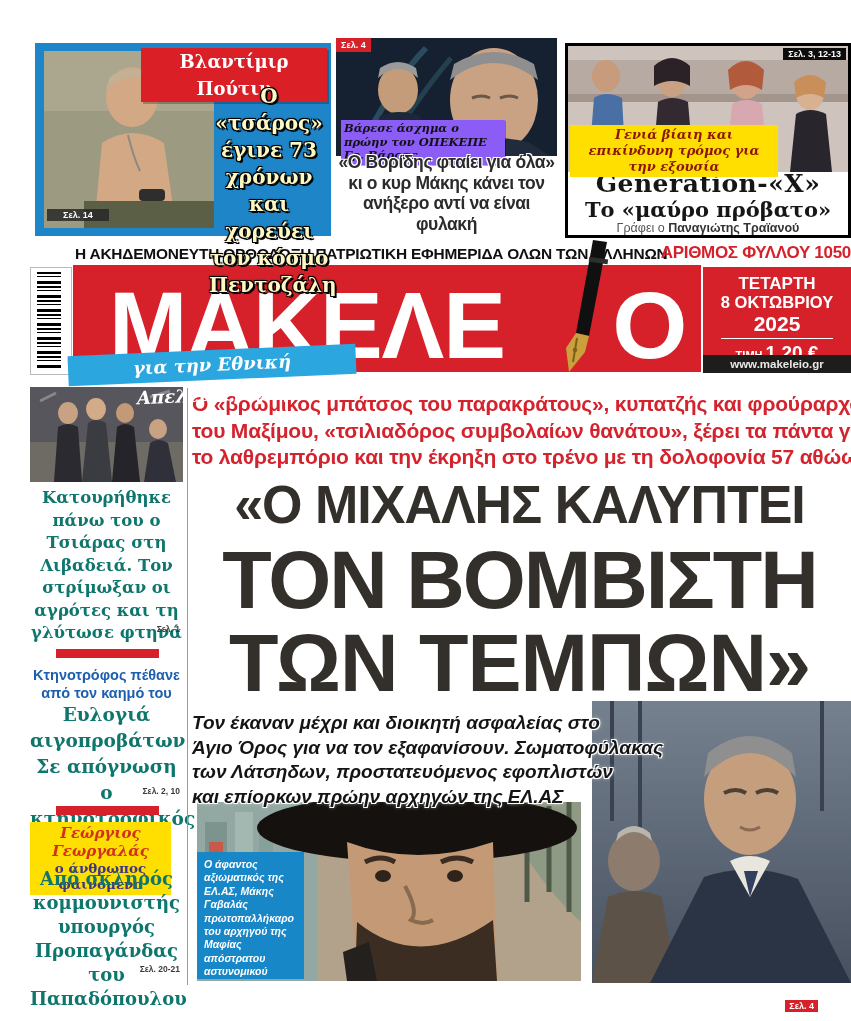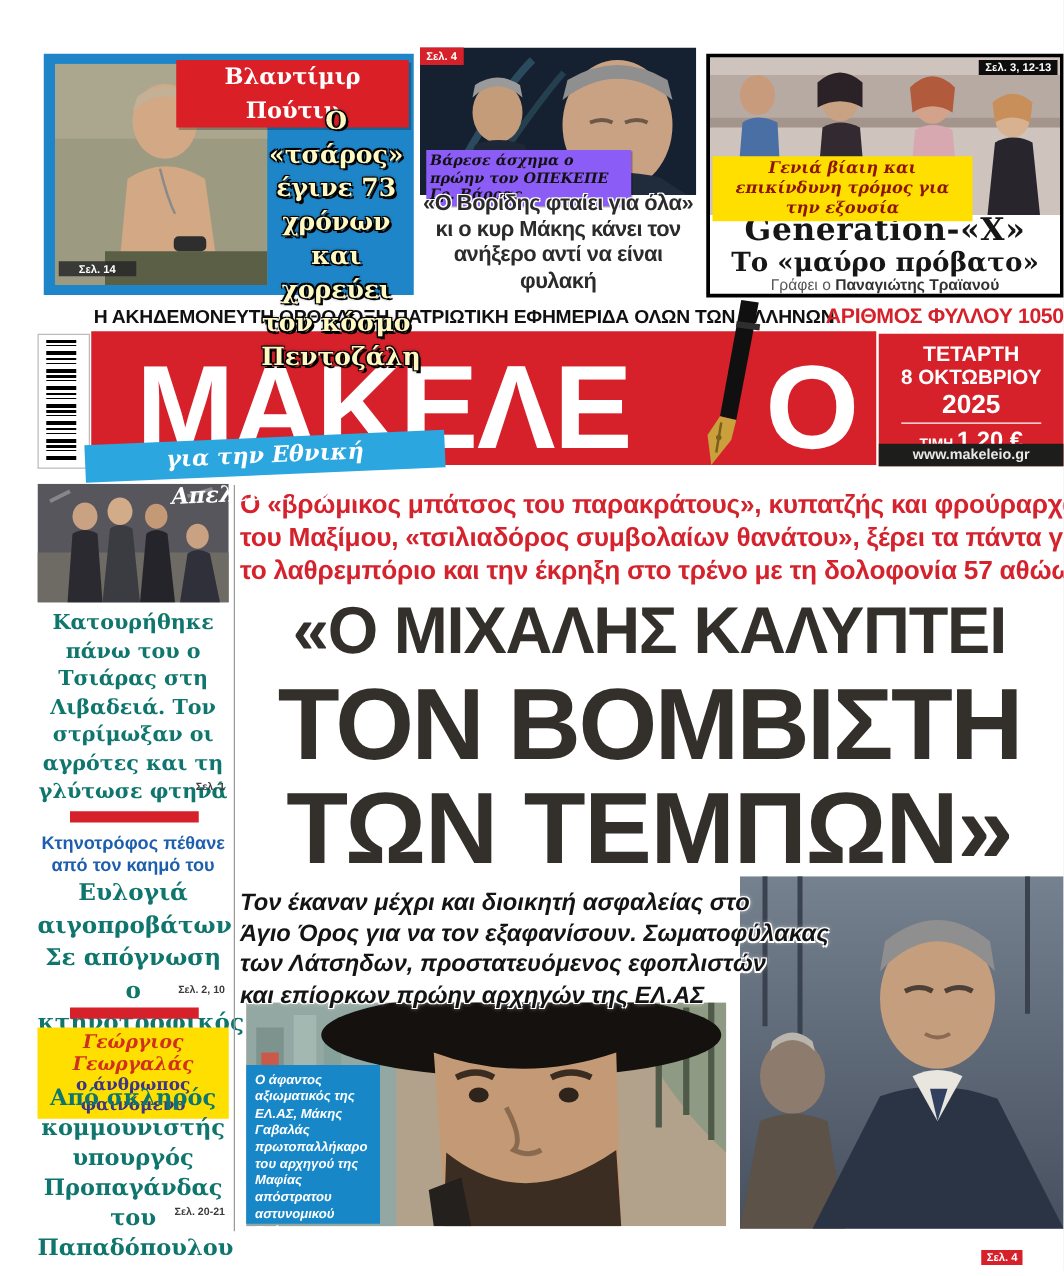--- a/index.html
+++ b/index.html
@@ -77,21 +77,21 @@
   .s1-headline{left:30px;top:487px;font-size:16.5px;line-height:22.5px;}
   .s-page{width:150px;text-align:right;font-size:8.5px;font-weight:bold;color:#3b3b3b;}
   .s1-page{left:30px;top:624px;}
   .sdiv{left:56px;width:103px;height:9px;background:#d6212b;}
   .sdiv1{top:649px;}
   .s2-kicker{left:30px;top:666px;width:153px;text-align:center;color:#1d5fae;
         font-weight:bold;font-size:14.5px;line-height:18px;}
   .s2-headline{left:30px;top:702px;font-size:18.5px;line-height:26px;}
   .s2-page{left:30px;top:786px;}
   .sdiv2{top:806px;}
-  .s3-kicker{left:30px;top:822px;width:153px;background:#ffdf00;padding:2px 0 3px;text-align:center;
+  .s3-kicker{left:30px;top:822px;width:141px;background:#ffdf00;padding:2px 0 3px;text-align:center;
         font-family:"DejaVu Serif",serif;font-weight:bold;font-style:italic;}
   .s3-k1{display:block;color:#d2301f;font-size:15px;line-height:18px;}
   .s3-k2{display:block;color:#3f3584;font-size:13.5px;line-height:16px;font-style:normal;
         font-family:"DejaVu Serif",serif;}
   .s3-headline{left:30px;top:867px;font-size:18px;line-height:24px;}
   .s3-page{left:30px;top:964px;}
   .vrule{left:187px;top:388px;width:1px;height:597px;background:#9a9a9a;}
 
   
   .lede{left:192px;top:391px;width:659px;color:#d5232e;font-weight:bold;font-size:21px;

